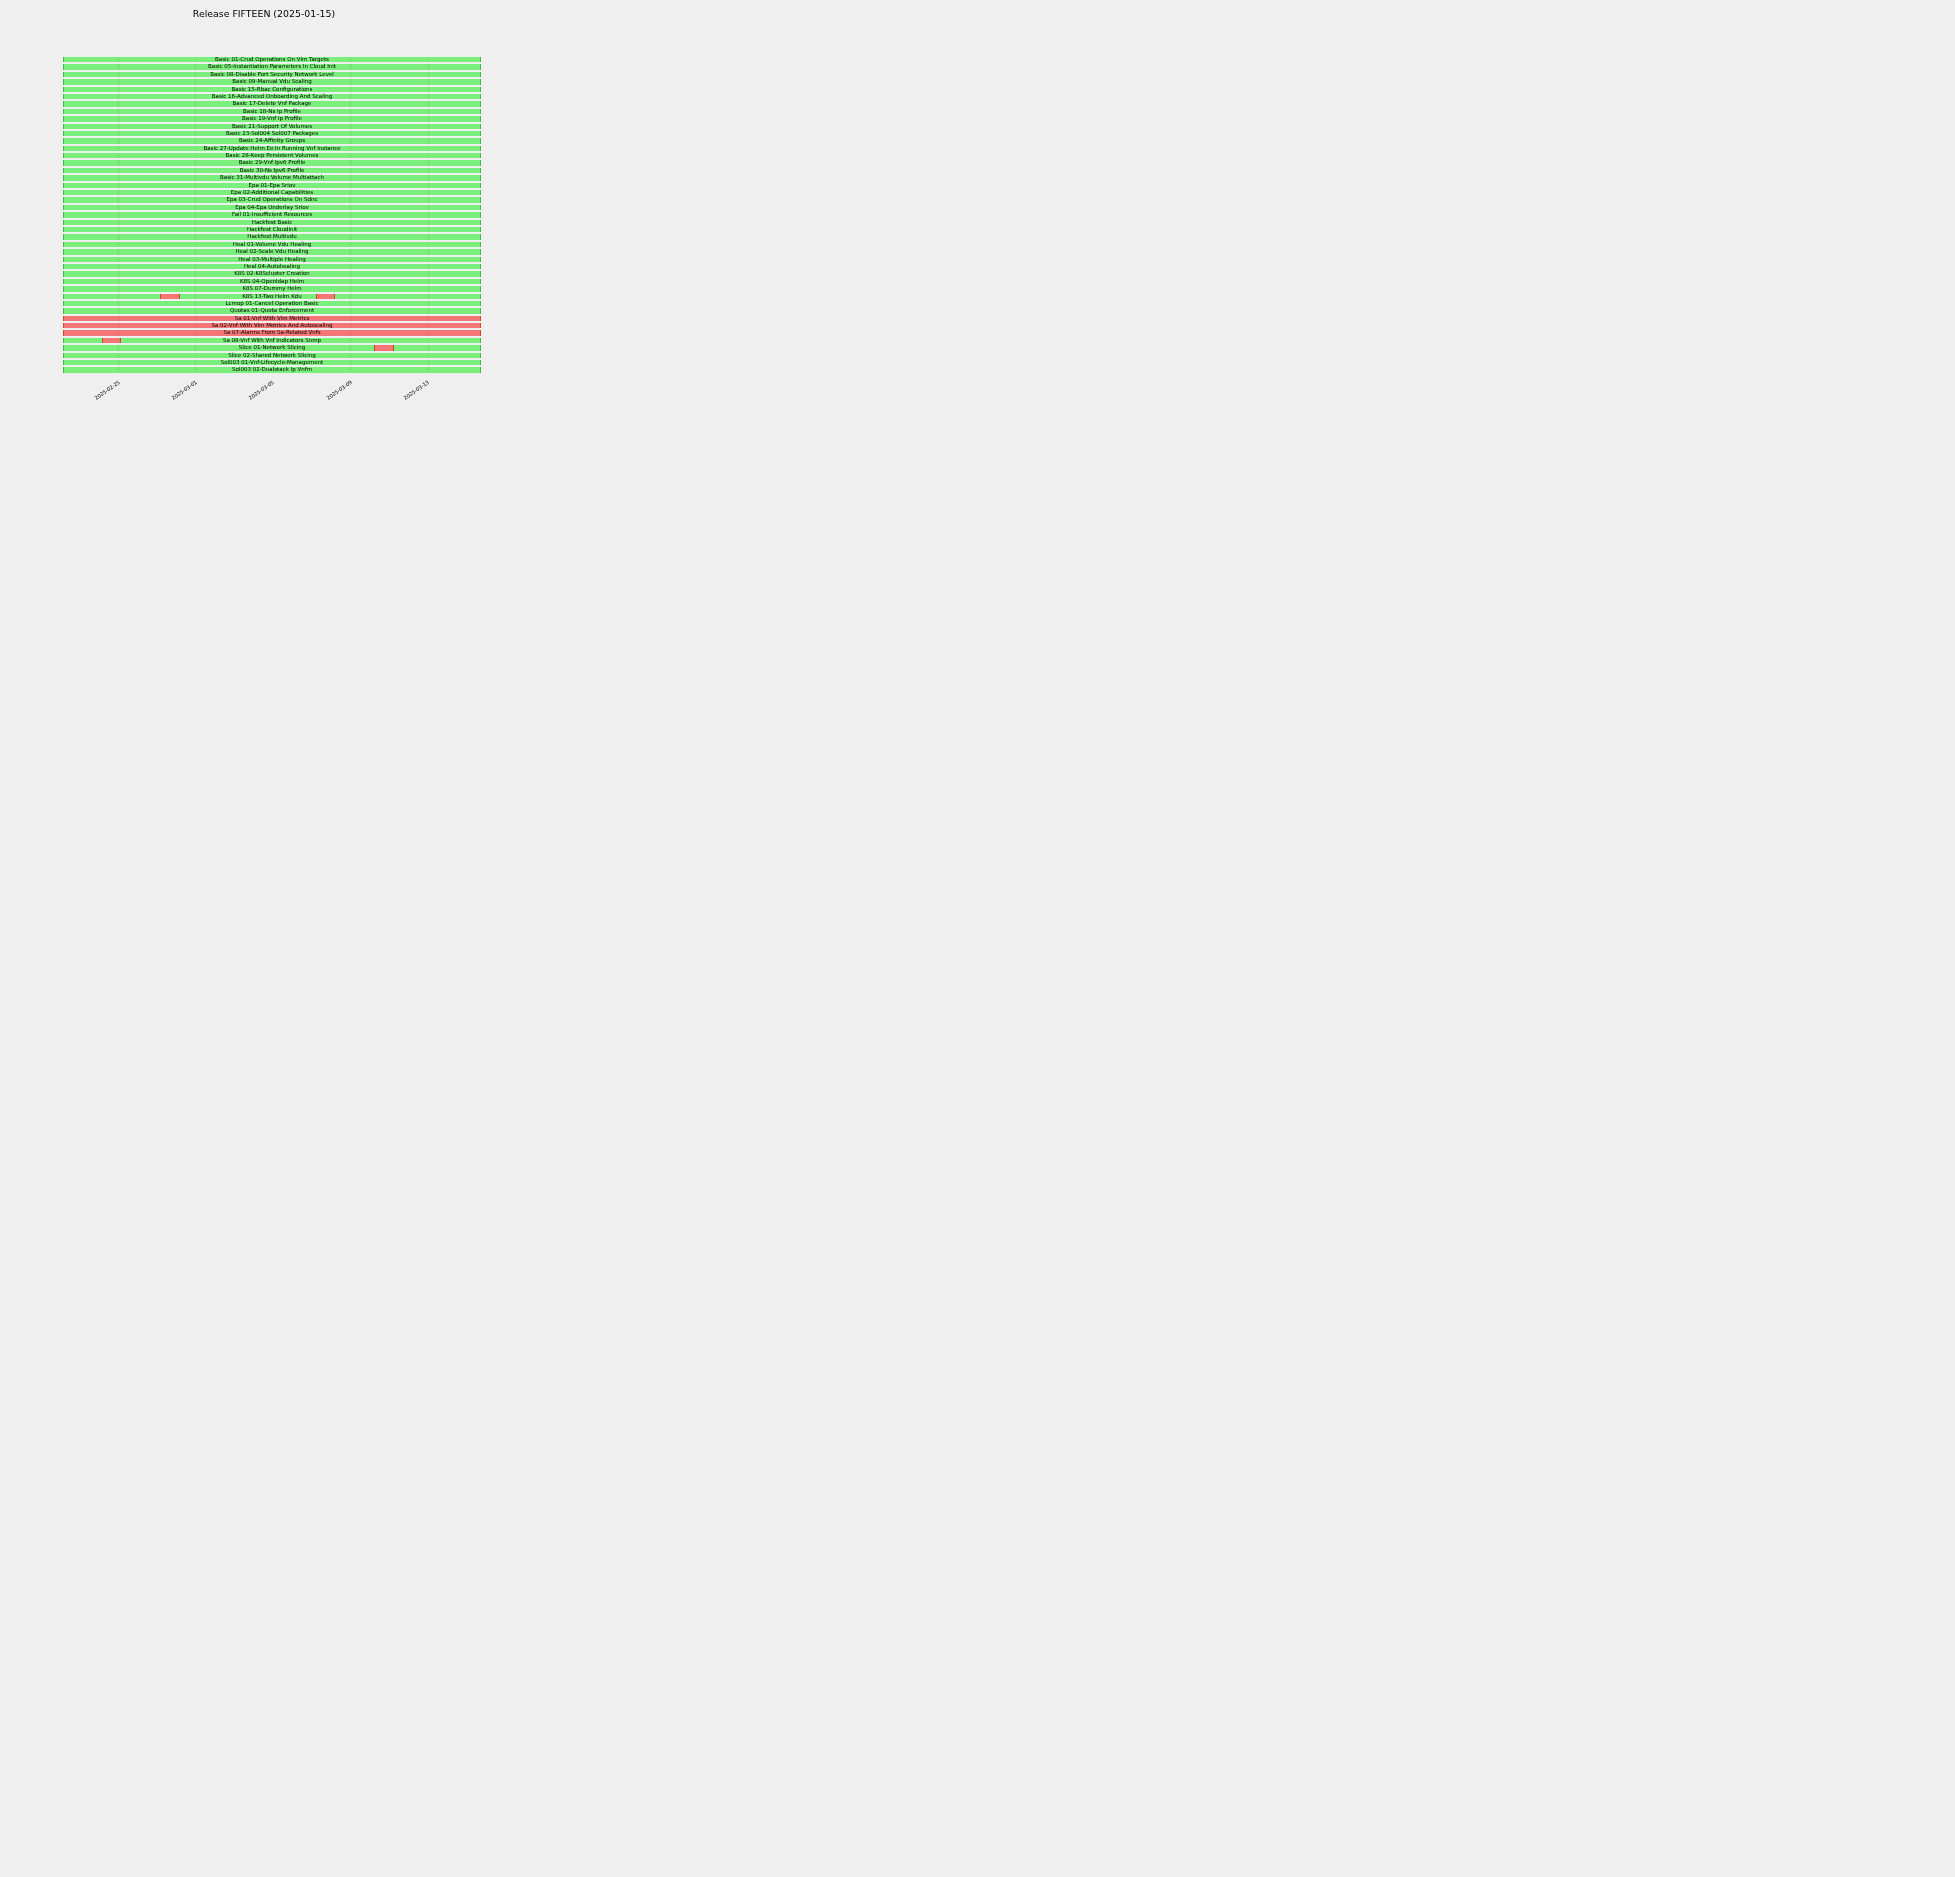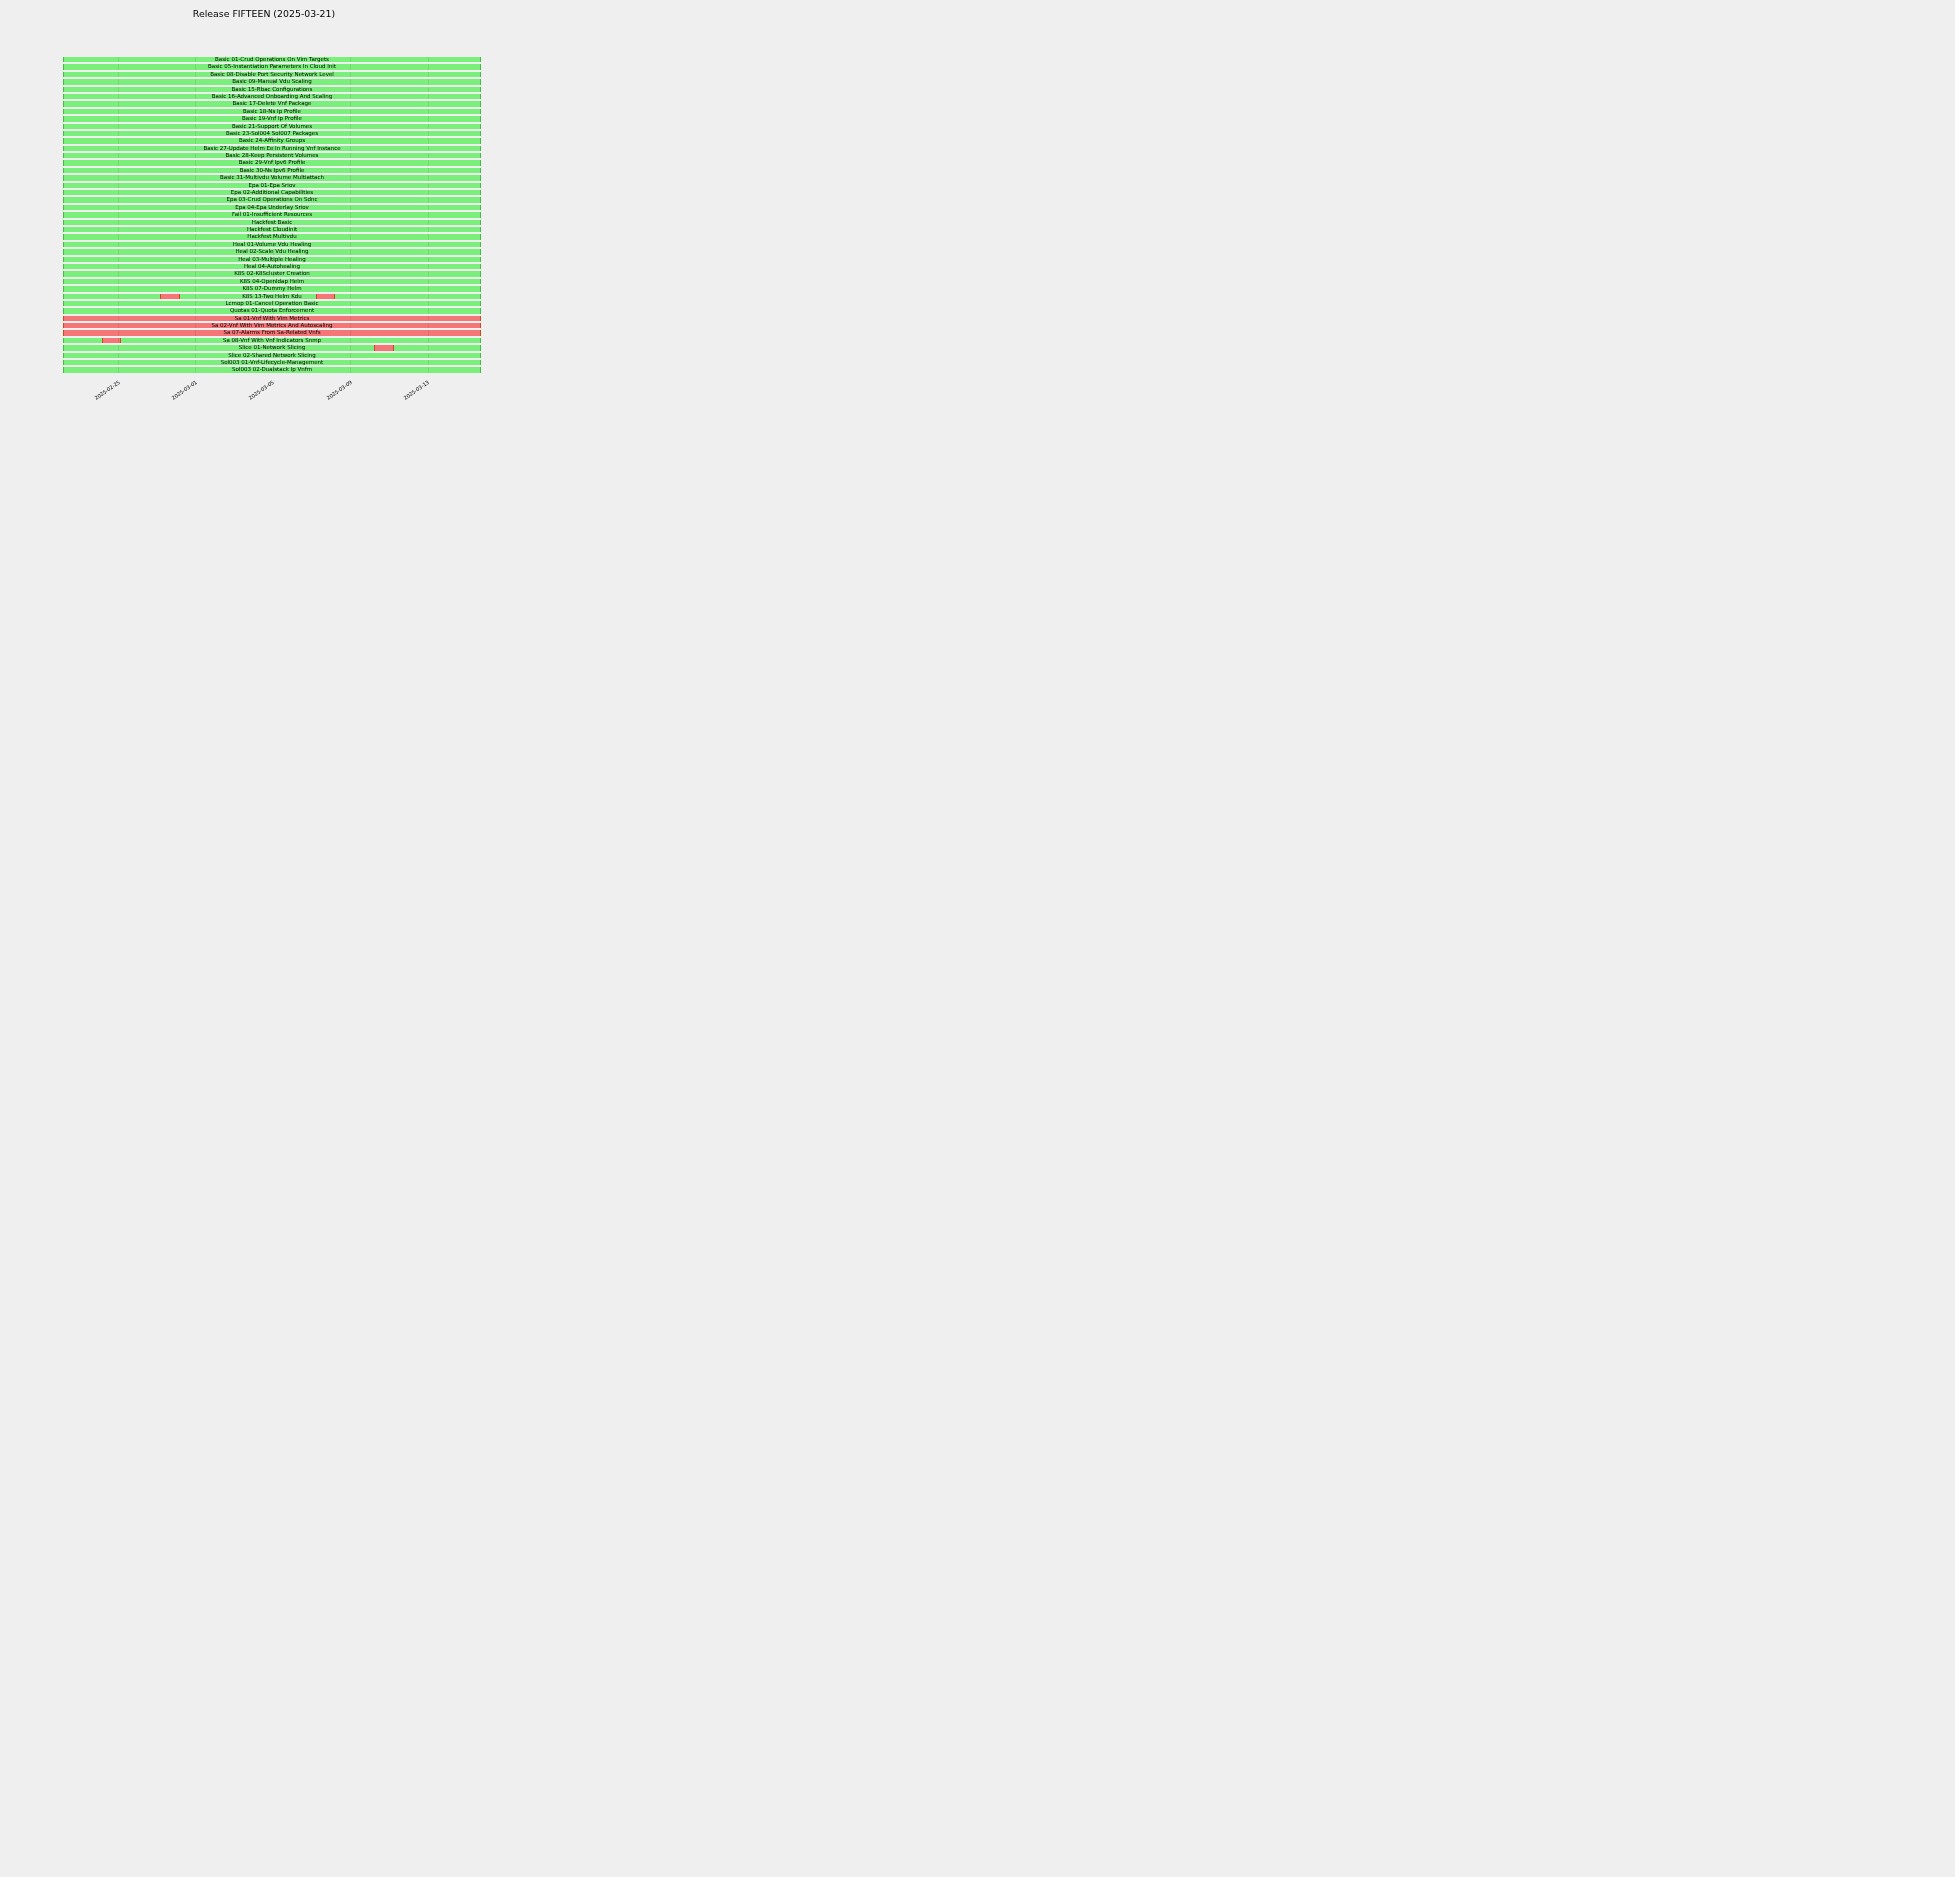--- a/index.html
+++ b/index.html
@@ -95,21 +95,21 @@
     transform-origin: 100% 0;
     font-size: 5.1px;
     color: #000;
     white-space: nowrap;
   }
 </style>
 </head>
 <body>
 
 <div id="figure">
-  <div class="chart-title">Release FIFTEEN (2025-03-21)</div>
+  <div class="chart-title">Release FIFTEEN (2025-01-15)</div>
   <div id="plot">
       <div class="task-row">
         <div class="task-bar">
           <div class="seg pass" style="left: 0px; width: 100%;"></div>
           <div class="gridline" style="left: calc(13.27% - 0.4px);"></div>
           <div class="gridline" style="left: calc(31.79% - 0.4px);"></div>
           <div class="gridline" style="left: calc(50.3% - 0.4px);"></div>
           <div class="gridline" style="left: calc(68.82% - 0.4px);"></div>
           <div class="gridline" style="left: calc(87.33% - 0.4px);"></div>
         </div>

